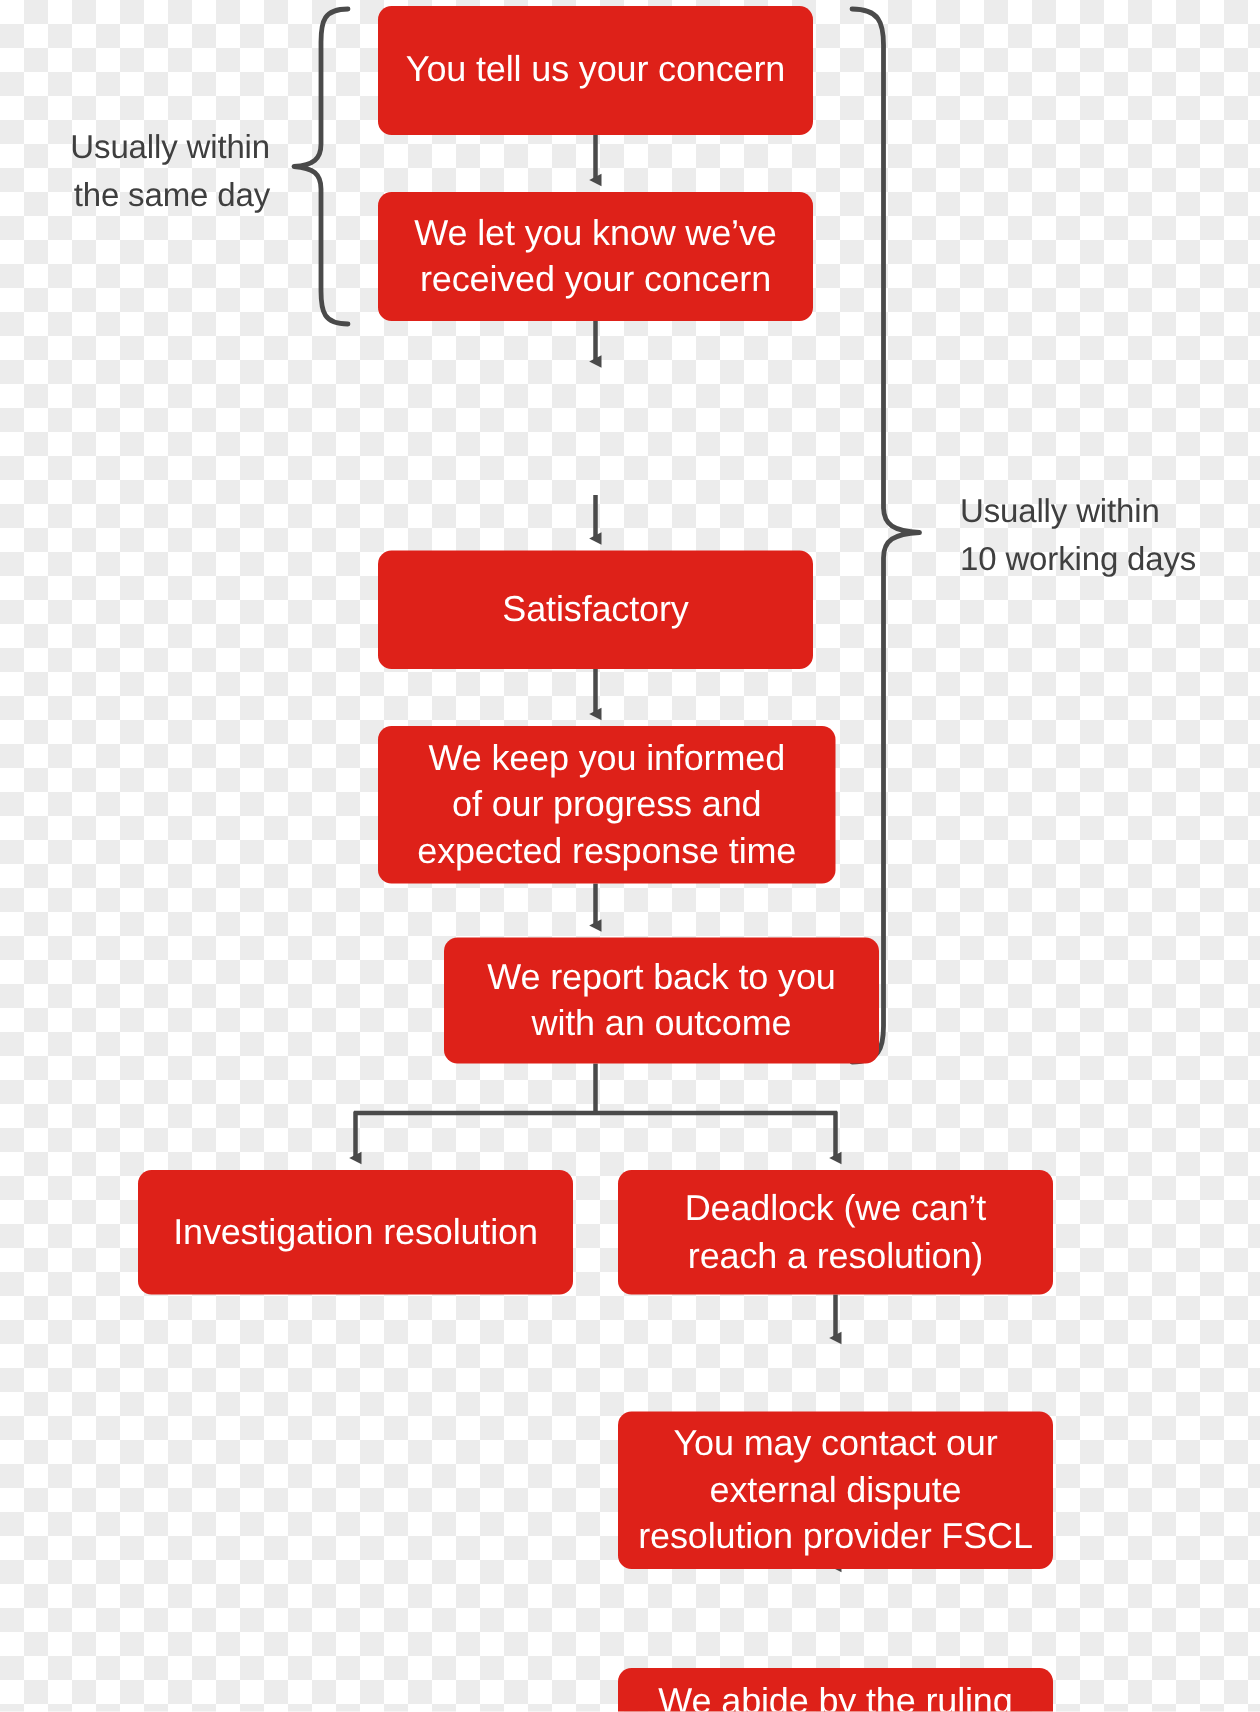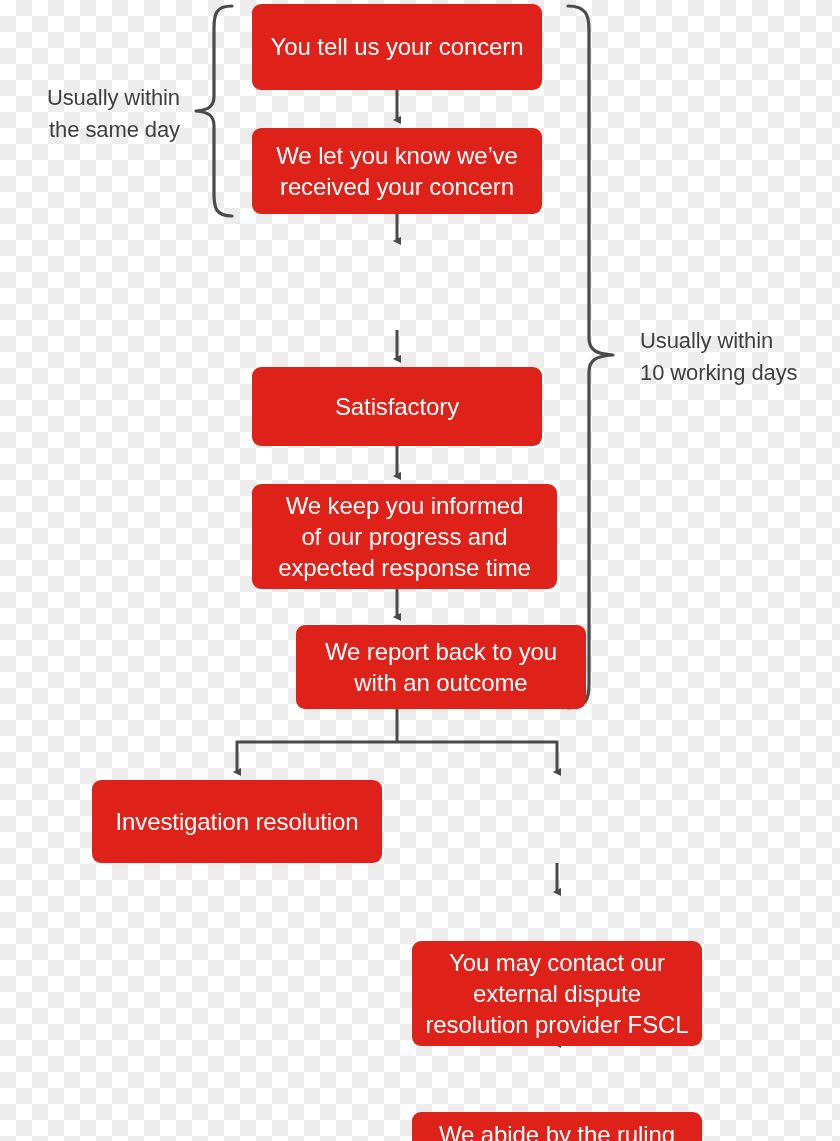--- a/index.html
+++ b/index.html
@@ -135,20 +135,23 @@
   </div>
 
   <div class="node" style="left:252px; top:625px; width:290px; height:84px;margin-left:44px;">
     <span>We report back to you<br>with an outcome</span>
   </div>
 
   <div class="node" style="left:92px; top:780px; width:290px; height:83px;">
     <span>Investigation resolution</span>
   </div>
 
+  <div class="node" style="left:412px; top:780px; width:290px; height:83px;">
+    <span>Deadlock (we can’t<br>reach a resolution)</span>
+  </div>
 
   <div class="node" style="left:412px; top:941px; width:290px; height:105px;">
     <span>You may contact our<br>external dispute<br>resolution provider FSCL</span>
   </div>
 
   <div class="node" style="left:412px; top:1112px; width:290px; height:76px;">
     <span>We abide by the ruling<br>of FSCL’s investigation</span>
   </div>
 
   <div class="side-label left" style="left:0px; top:82px; width:180px;">Usually within<br>the same day</div>

